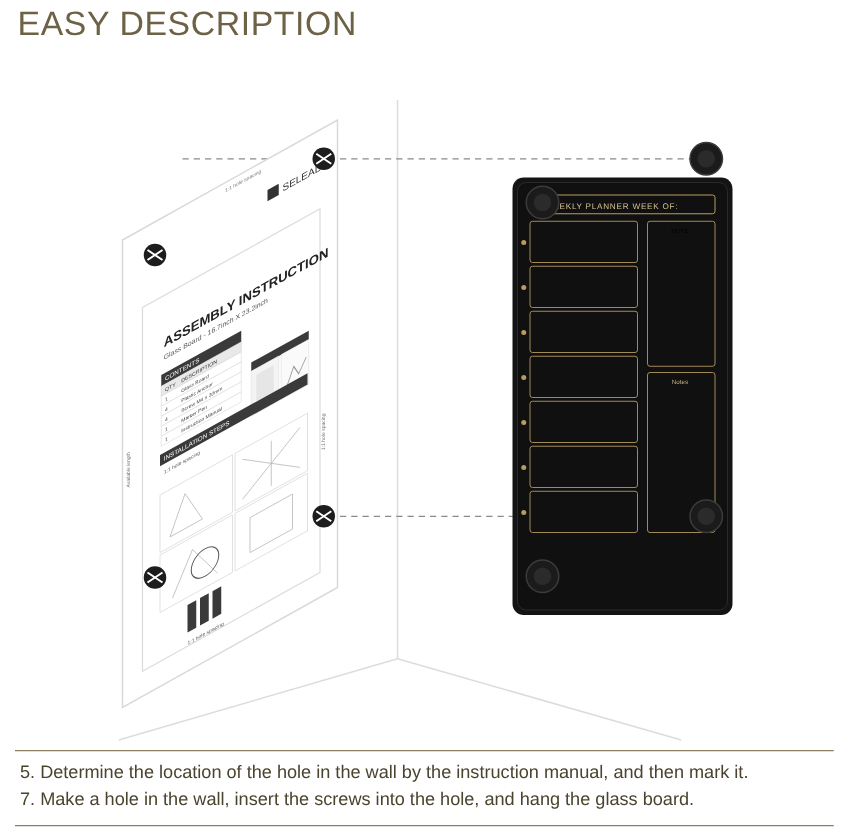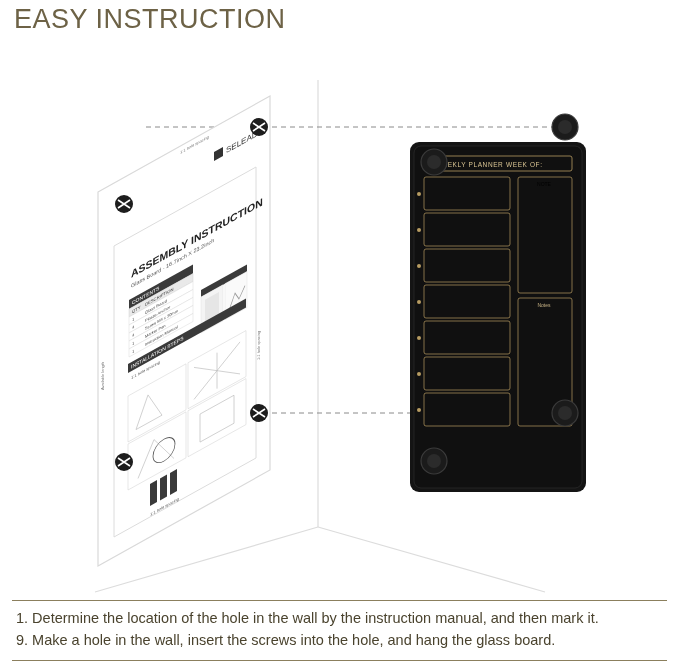--- a/index.html
+++ b/index.html
@@ -76,21 +76,21 @@
     white-space: nowrap;
     font-family: "Liberation Sans", sans-serif;
   }
 </style>
 </head>
 <body>
 
 <div class="page">
 
   <div class="header">
-    <div class="title">EASY INSTRUCTION</div>
+    <div class="title">EASY DESCRIPTION</div>
   </div>
 
   <div class="illustration">
     <svg width="679" height="520" viewBox="0 0 679 520" xmlns="http://www.w3.org/2000/svg">
 
       <g stroke="#dcdcdc" stroke-width="1.2" fill="none">
         <line x1="318" y1="0" x2="318" y2="447"></line>
         <line x1="318" y1="447" x2="95" y2="512"></line>
         <line x1="318" y1="447" x2="545" y2="512"></line>
       </g>
@@ -263,17 +263,17 @@
             <circle cx="434" cy="381" r="13" fill="#1b1b1b" stroke="#3b3b3b" stroke-width="1.2"></circle>
             <circle cx="434" cy="381" r="7" fill="#2b2b2b"></circle>
           </g>
         </g>
       </g>
 
     </svg>
   </div>
 
   <div class="footer">
-    <div class="footer-line">1. Determine the location of the hole in the wall by the instruction manual, and then mark it.</div>
-    <div class="footer-line">9. Make a hole in the wall, insert the screws into the hole, and hang the glass board.</div>
+    <div class="footer-line">5. Determine the location of the hole in the wall by the instruction manual, and then mark it.</div>
+    <div class="footer-line">7. Make a hole in the wall, insert the screws into the hole, and hang the glass board.</div>
   </div>
 
 </div>
 
 </body></html>

